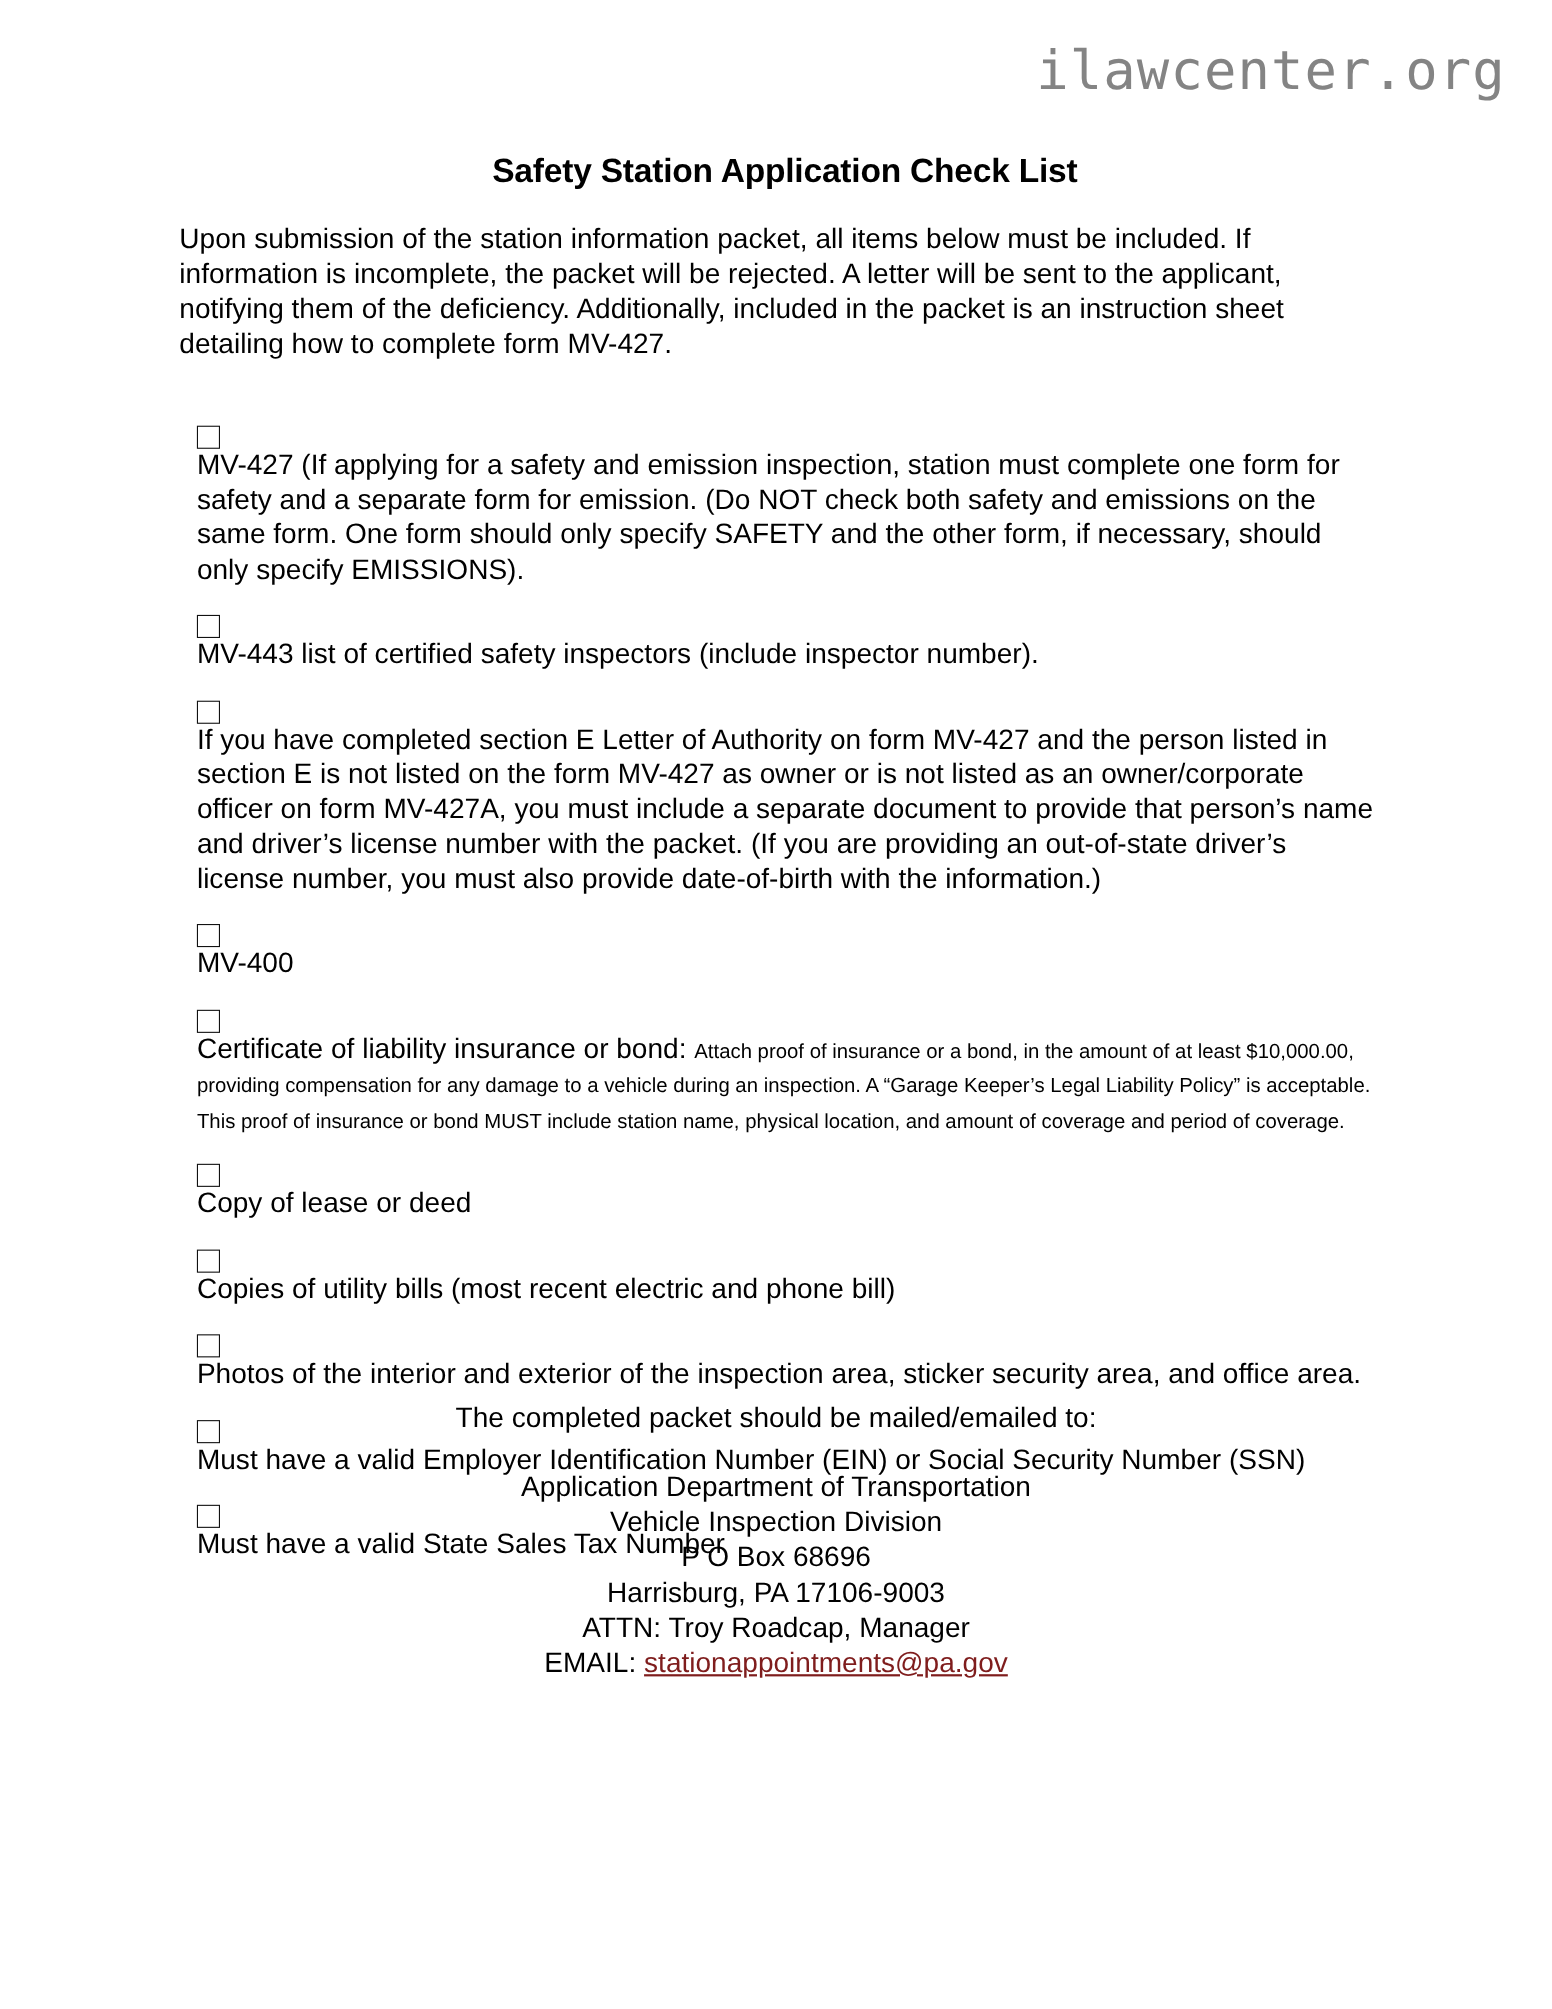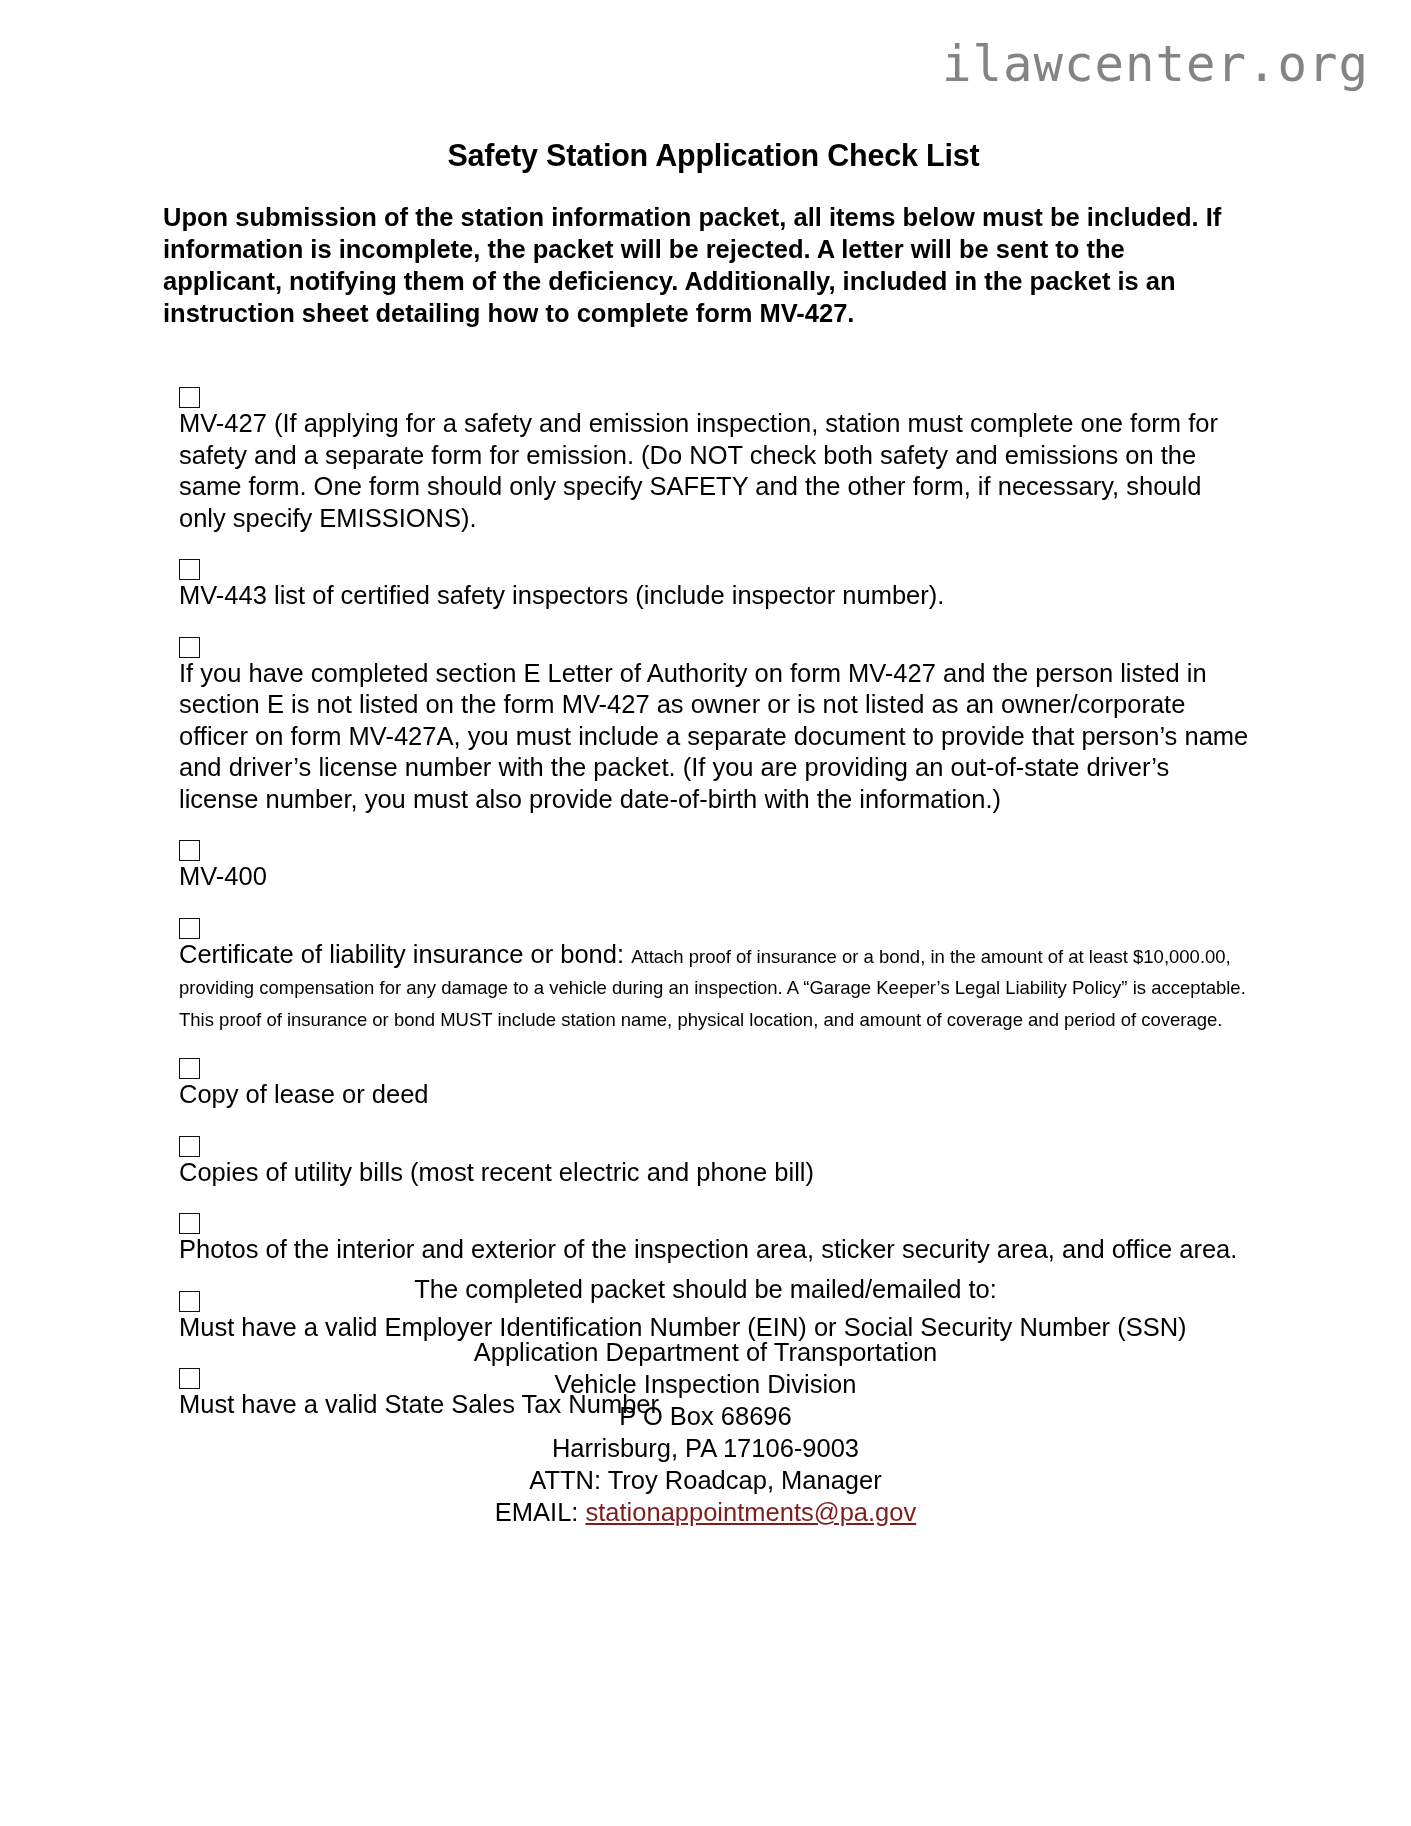--- a/index.html
+++ b/index.html
@@ -43,21 +43,20 @@
     letter-spacing: -0.2px;
   }
   .intro {
     position: absolute;
     left: 163px;
     top: 201px;
     width: 1080px;
     font-size: 25.5px;
     line-height: 32px;
     text-align: left;
-    font-weight: bold;
   }
   .checklist {
     position: absolute;
     left: 163px;
     top: 362px;
     width: 1108px;
   }
   .check-row {
     display: flex;
     align-items: flex-start;

